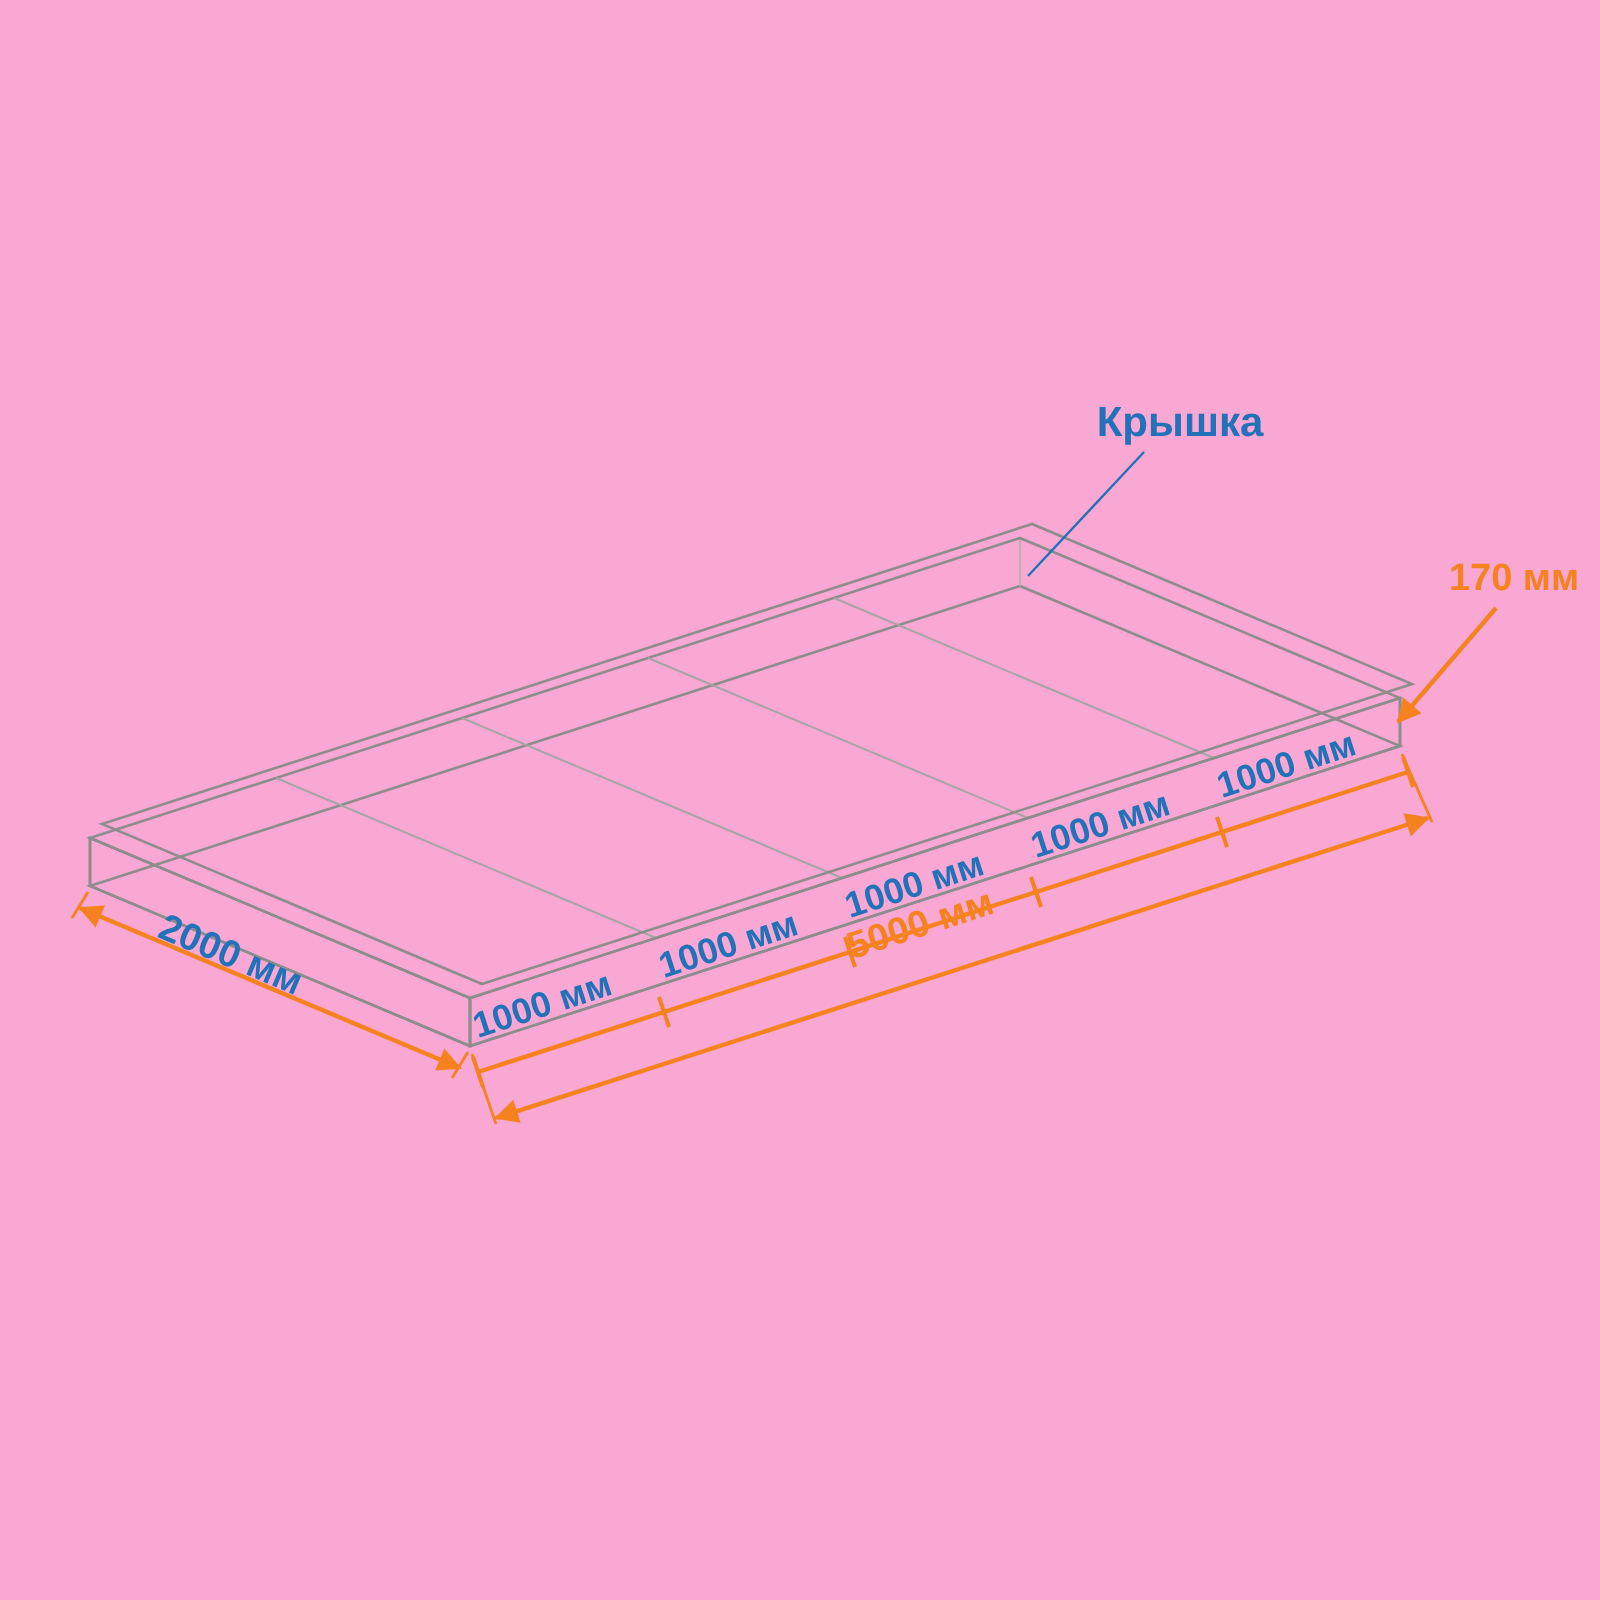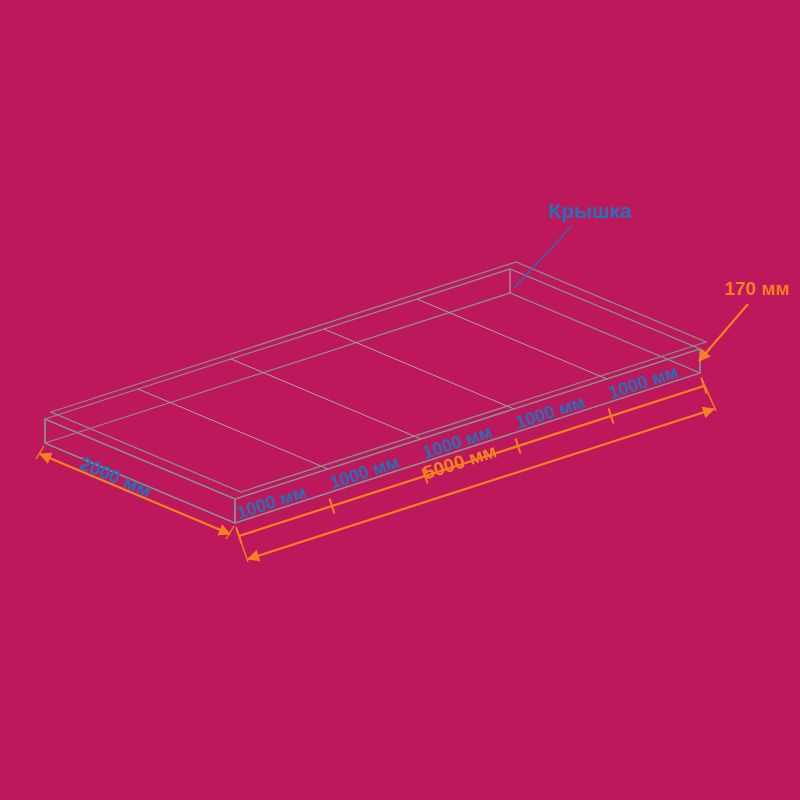--- a/index.html
+++ b/index.html
@@ -1,17 +1,17 @@
 <!DOCTYPE html>
 <html><head>
 <meta charset="utf-8">
 <style>
   html, body { margin: 0; padding: 0; background: #ffffff; }
   .stage {
-    width: 800px; height: 800px; position: relative; background: #be185d;
+    width: 800px; height: 800px; position: relative; background: #f9a8d4;
     font-family: "Liberation Sans", sans-serif;
     overflow: hidden;
   }
   svg { display: block; }
   .dim-text { font-weight: bold; font-size: 19px; }
   .dim-text-small { font-weight: bold; font-size: 18px; }
   .lid-text { font-weight: bold; font-size: 21px; }
   .edge { fill: none; stroke: #8d8d8d; stroke-width: 1.3; }
   .edge-light { fill: none; stroke: #b5b5b5; stroke-width: 1; }
   .diaphragm { stroke: #a5a5a5; stroke-width: 1; }

